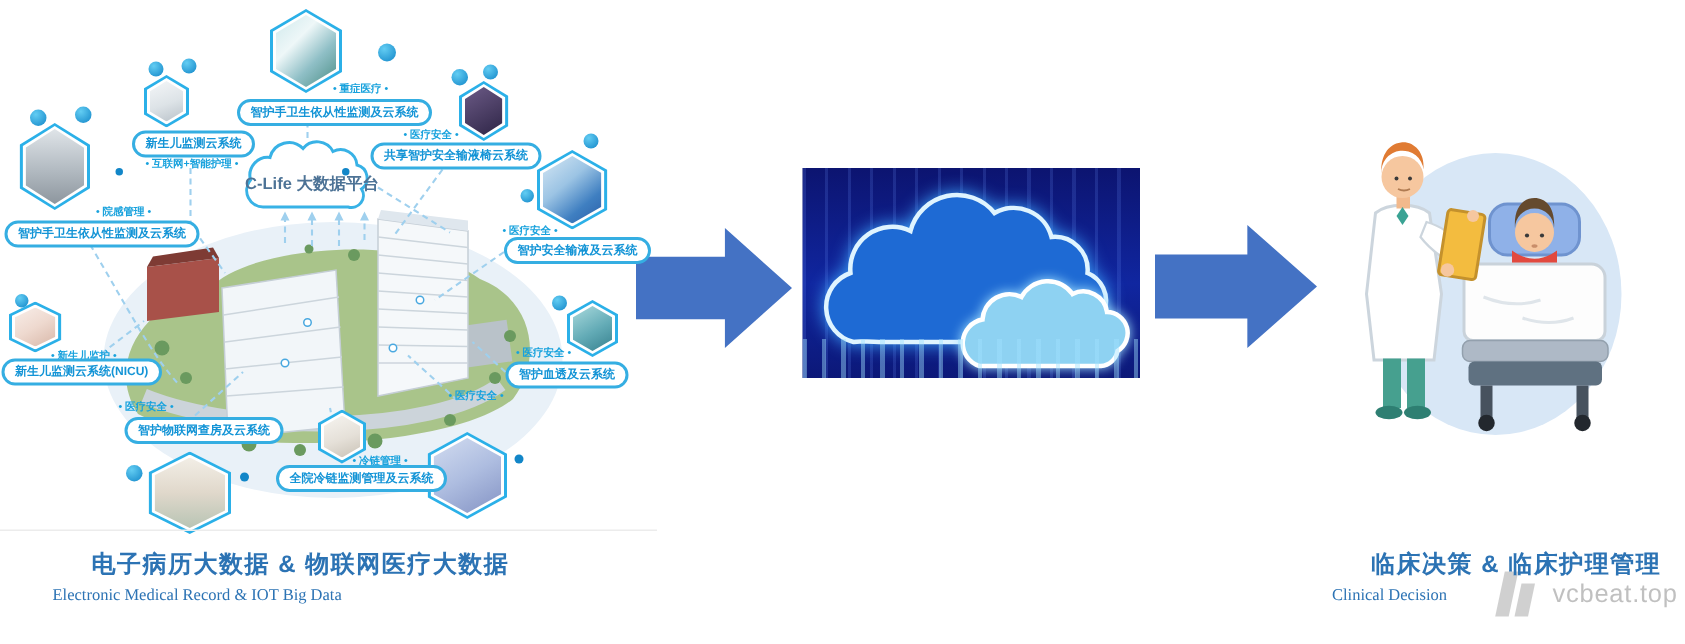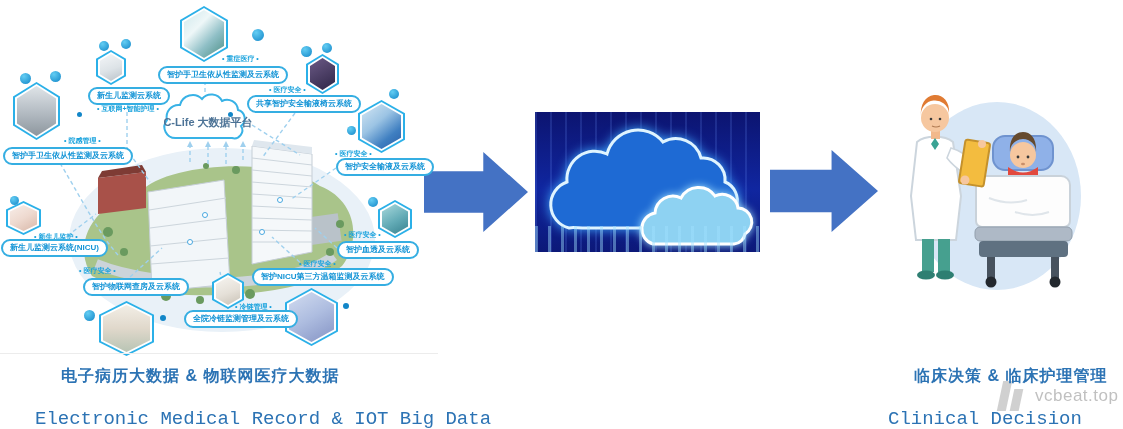--- a/index.html
+++ b/index.html
@@ -37,21 +37,21 @@
   #cloud-pic{position:absolute;left:535px;top:112px;width:225px;height:140px;
       background:linear-gradient(180deg,#0c1470 0%,#1026a0 55%,#0c1878 100%);overflow:hidden;}
   #cloud-pic .rain{position:absolute;inset:0;
       background:repeating-linear-gradient(90deg,rgba(110,150,255,.18) 0 2px,transparent 2px 15px);}
   #cloud-pic .streaks{position:absolute;left:0;bottom:0;width:100%;height:26px;
       background:repeating-linear-gradient(90deg,rgba(160,225,255,.55) 0 3px,transparent 3px 13px);
       opacity:.8;}
   
   .caption{position:absolute;z-index:6;color:#2c73b4;}
   .caption .zh{font-size:16px;font-weight:600;letter-spacing:1px;white-space:nowrap;margin-left:26px;}
-  .caption .en{font-family:Liberation Mono, monospace;font-size:19px;margin-top:21px;white-space:nowrap;}
+  .caption .en{font-family:Liberation Serif, serif;font-size:11px;margin-top:4px;white-space:nowrap;}
   
   #watermark{position:absolute;left:1000px;top:381px;z-index:2;display:flex;align-items:center;
       gap:5px;color:rgba(140,140,140,.55);}
   #watermark .wm-logo{width:30px;height:30px;display:flex;gap:3px;align-items:flex-end;}
   #watermark .wm-logo i{display:block;background:rgba(150,150,150,.45);width:9px;}
   #watermark .wm-text{font-size:17px;letter-spacing:.5px;}
 </style>
 </head>
 <body>
 
@@ -217,21 +217,20 @@
     <span class="tag" style="left:79px;top:266px;">• 医疗安全 •</span>
     <span class="tag" style="left:235px;top:302px;">• 冷链管理 •</span>
 
     <div class="pill" style="left:158px;top:66px;">智护手卫生依从性监测及云系统</div>
     <div class="pill" style="left:88px;top:87px;">新生儿监测云系统</div>
     <div class="pill" style="left:247px;top:95px;">共享智护安全输液椅云系统</div>
     <div class="pill" style="left:3px;top:147px;">智护手卫生依从性监测及云系统</div>
     <div class="pill" style="left:336px;top:158px;">智护安全输液及云系统</div>
     <div class="pill" style="left:1px;top:239px;">新生儿监测云系统(NICU)</div>
     <div class="pill" style="left:337px;top:241px;">智护血透及云系统</div>
-    <div class="pill" style="left:252px;top:268px;">智护NICU第三方温箱监测及云系统</div>
     <div class="pill" style="left:83px;top:278px;text-align:center;">智护物联网查房及云系统</div>
     <div class="pill" style="left:184px;top:310px;">全院冷链监测管理及云系统</div>
 
     <div id="left-divider"></div>
   </div>
 
   <div class="flow-arrow" style="left:424px;top:152px;width:104px;height:80px;"></div>
   <div class="flow-arrow" style="left:770px;top:150px;width:108px;height:82px;"></div>
 
   <div id="cloud-pic">

